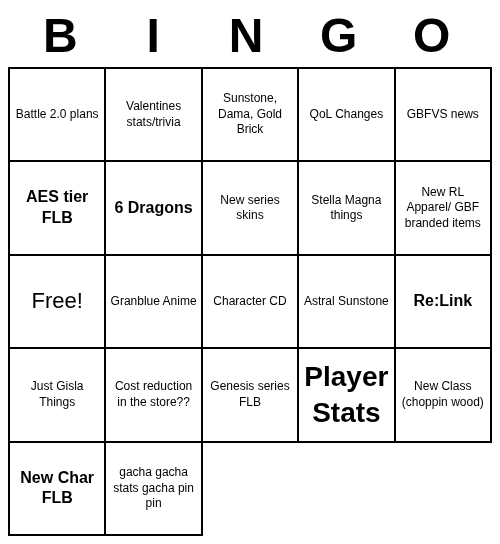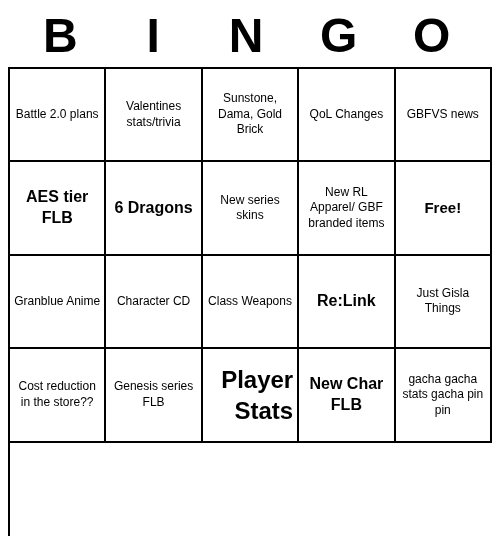--- a/index.html
+++ b/index.html
@@ -43,27 +43,26 @@
       display: flex;
       align-items: center;
       justify-content: center;
       text-align: center;
       padding: 4px;
       font-size: 12px;
       line-height: 1.3;
       min-height: 88px;
     }
     .cell.free {
-      font-size: 15px;
-      font-weight: bold;
+      font-size: 22px;
+      font-weight: normal;
     }
     .cell.large-text {
-      font-size: 24px;
+      font-size: 28px;
       font-weight: bold;
-      text-align: right;
     }
     .cell.medium-text {
       font-size: 16px;
       font-weight: bold;
     }
   </style>
 </head>
 <body>
 
 <div class="bingo-title">
@@ -76,25 +75,27 @@
 
 <div class="bingo-grid">
 <div class="cell">Battle 2.0 plans</div>
     <div class="cell">Valentines stats/trivia</div>
     <div class="cell">Sunstone, Dama, Gold Brick</div>
     <div class="cell">QoL Changes</div>
     <div class="cell">GBFVS news</div>
     <div class="cell medium-text">AES tier FLB</div>
     <div class="cell medium-text">6 Dragons</div>
     <div class="cell">New series skins</div>
+    <div class="cell">Stella Magna things</div>
     <div class="cell">New RL Apparel/ GBF branded items</div>
     <div class="cell free">Free!</div>
     <div class="cell">Granblue Anime</div>
     <div class="cell">Character CD</div>
-    <div class="cell">Class Weapons</div>
+    <div class="cell">Astral Sunstone</div>
     <div class="cell medium-text">Re:Link</div>
     <div class="cell">Just Gisla Things</div>
     <div class="cell">Cost reduction in the store??</div>
     <div class="cell">Genesis series FLB</div>
     <div class="cell large-text">Player Stats</div>
+    <div class="cell">New Class (choppin wood)</div>
     <div class="cell medium-text">New Char FLB</div>
     <div class="cell">gacha gacha stats gacha pin pin</div>
   </div>
 
 </body></html>

